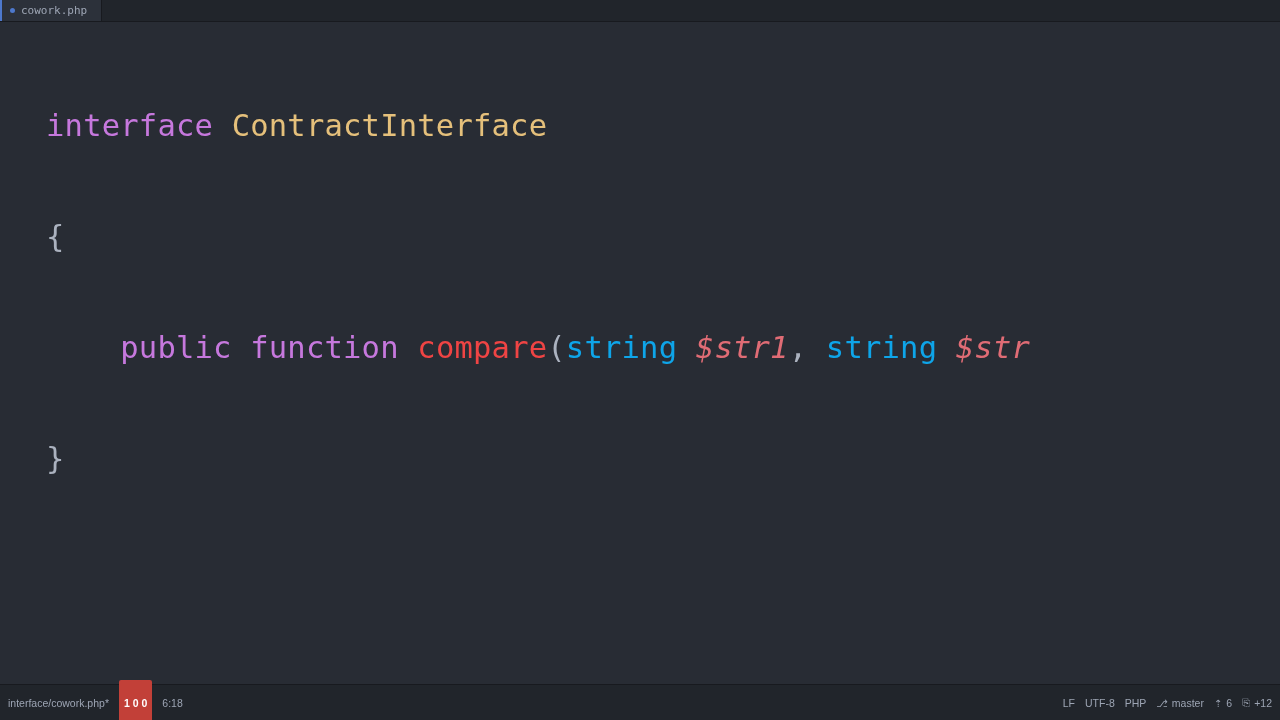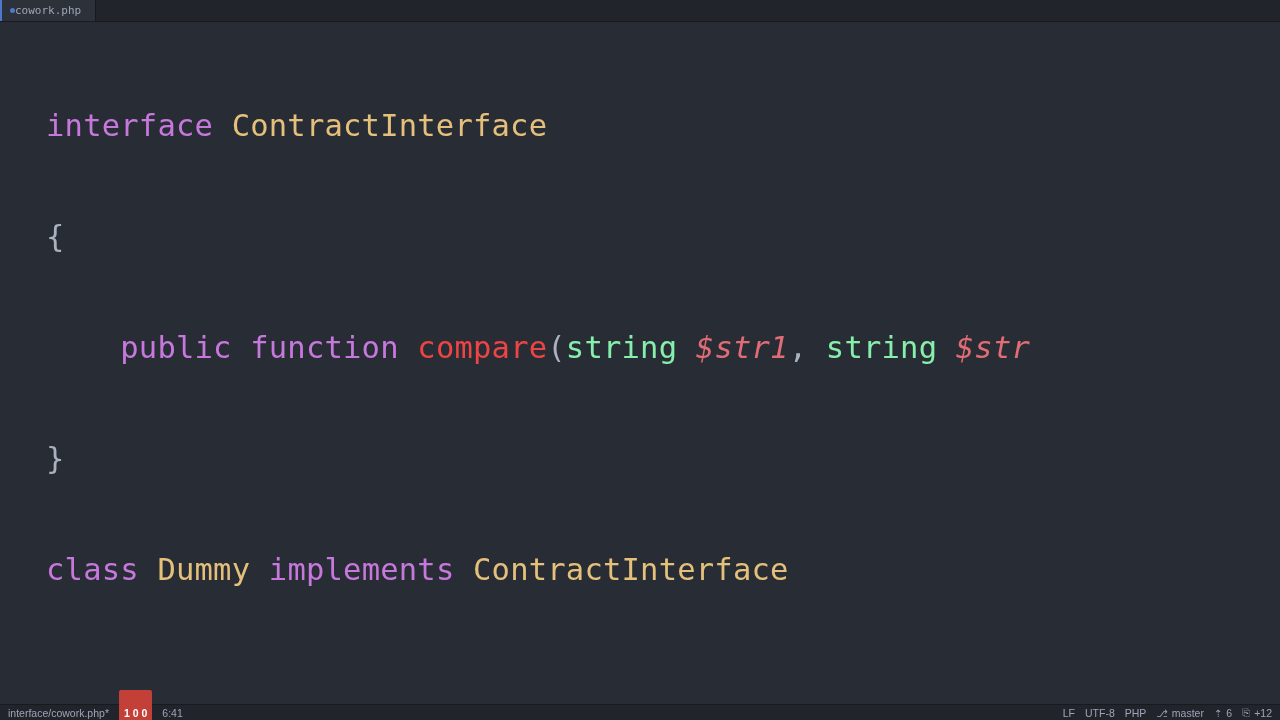--- a/index.html
+++ b/index.html
@@ -7,21 +7,21 @@
     width: 1280px; height: 720px; overflow: hidden;
     background: #282c34; color: #abb2bf;
     font-family: "Menlo", "Consolas", "DejaVu Sans Mono", monospace;
   }
   
   .tabbar {
     height: 22px; background: #21252b; display: flex; align-items: stretch;
     border-bottom: 1px solid #181a1f;
   }
   .tab {
-    display: flex; align-items: center; 
+    display: flex; align-items: center; gap: 6px;
     padding: 0 14px 0 10px; font-size: 11px; color: #9da5b4;
     background: #2c313a; border-right: 1px solid #181a1f;
     position: relative;
   }
   .tab::before {
     content: ""; position: absolute; left: 0; top: 0; bottom: 0; width: 2px;
     background: #4d78cc;
   }
   .tab-dot {
     width: 5px; height: 5px; border-radius: 50%; background: #4d78cc;
@@ -33,26 +33,26 @@
     font-size: 30.5px;
     line-height: 1.82;
     white-space: pre;
     letter-spacing: 0.2px;
   }
   
   .tk-tag   { color: #e06c75; }
   .tk-kw    { color: #c678dd; }
   .tk-class { color: #e5c07b; }
   .tk-func  { color: #ef4444; }
-  .tk-type  { color: #86efac; }
+  .tk-type  { color: #0ea5e9; }
   .tk-var   { color: #e06c75; font-style: italic; }
   .tk-punc  { color: #abb2bf; }
   
   .statusbar {
-    position: absolute; left:0; right:0; bottom:0; height:16px;
+    position: absolute; left:0; right:0; bottom:0; height:36px;
     background:#21252b; border-top:1px solid #181a1f;
     display:flex; align-items:center; justify-content:space-between;
     font-size:10.5px; color:#9da5b4; padding:0 8px;
     font-family: -apple-system, "Segoe UI", Arial, sans-serif;
   }
   .sb-left, .sb-right { display:flex; align-items:center; gap:10px; }
   .sb-item { display:flex; align-items:center; gap:4px; }
   .sb-err  { background:#c24038; color:#fff; padding:17px 5px; border-radius:2px; font-weight:600;}
   .sb-branch-icon::before { content:"⎇"; font-size:10px; }
   .sb-updown::before { content:"⇡"; font-size:10px; }
@@ -66,34 +66,33 @@
     <span class="tab-dot"></span>
     <span>cowork.php</span>
   </div>
 </div>
 
 <div class="editor">
 <div><span class="tk-kw">interface</span> <span class="tk-class">ContractInterface</span></div>
 <div><span class="tk-punc">{</span></div>
 <div>    <span class="tk-kw">public</span> <span class="tk-kw">function</span> <span class="tk-func">compare</span><span class="tk-punc">(</span><span class="tk-type">string</span> <span class="tk-var">$str1</span><span class="tk-punc">,</span> <span class="tk-type">string</span> <span class="tk-var">$str</span></div>
 <div><span class="tk-punc">}</span></div>
-<div><span class="tk-kw">class</span> <span class="tk-class">Dummy</span> <span class="tk-kw">implements</span> <span class="tk-class">ContractInterface</span></div>
 
 
 
 
 
 
 </div>
 
 <div class="statusbar">
   <div class="sb-left">
     <span class="sb-item">interface/cowork.php*</span>
     <span class="sb-item sb-err">1 0 0</span>
-    <span class="sb-item">6:41</span>
+    <span class="sb-item">6:18</span>
   </div>
   <div class="sb-right">
     <span class="sb-item">LF</span>
     <span class="sb-item">UTF-8</span>
     <span class="sb-item">PHP</span>
     <span class="sb-item">
         <span class="sb-branch-icon"></span>
         <span>master</span>
       </span>
     <span class="sb-item">

